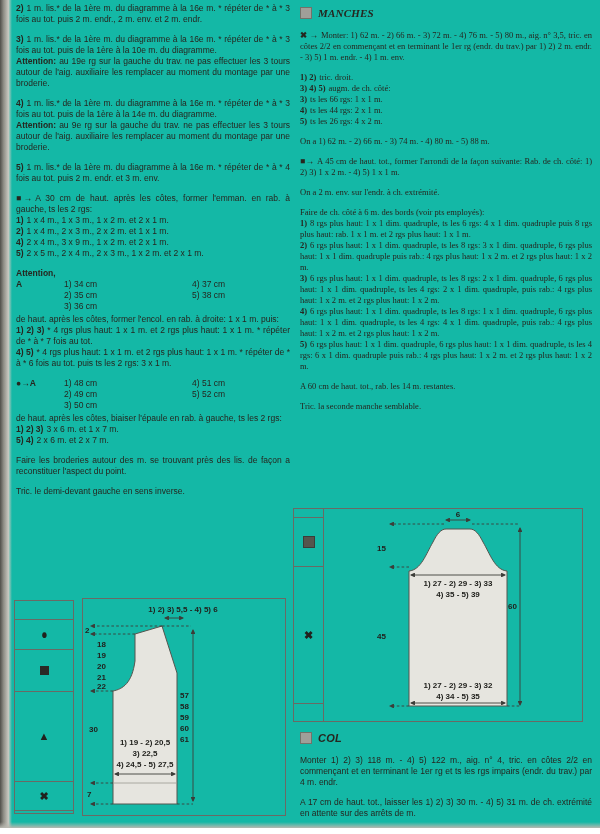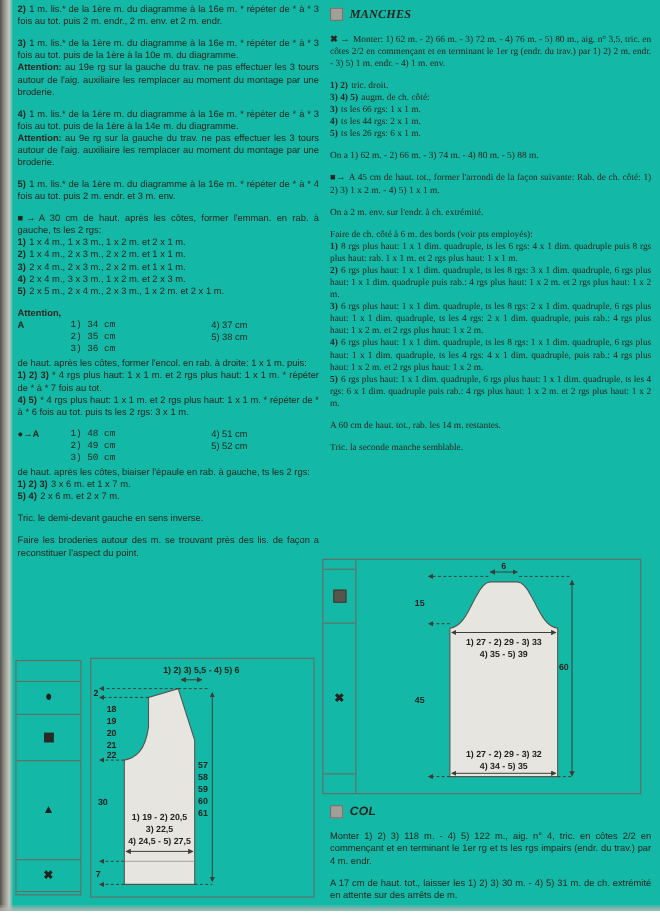--- a/index.html
+++ b/index.html
@@ -14,21 +14,21 @@
   .col-right{left:300px;top:4px;width:292px;height:502px;overflow:hidden;font-family:Liberation Serif, serif;}
   .col-col{left:300px;top:729px;width:292px;}
   .line{text-align:justify;}
   .para{margin-bottom:9px;}
   .marker{font-weight:bold;margin-right:3px;}
   .lead{font-weight:bold;margin-right:3px;}
   .sizes{margin-bottom:2px;}
   .sizes-title{font-weight:bold;}
   .srow{display:flex;}
   .slabel{width:48px;font-weight:bold;}
-  .sc1{width:128px;font-family:Liberation Mono, monospace;}
+  .sc1{width:128px;}
   .sc2{flex:1;}
   .block-heading{display:flex;align-items:center;gap:6px;margin:3px 0 11px;}
   .hsq{width:10px;height:10px;background:#a09f99;border:1px solid #72726a;flex:0 0 auto;}
   .htxt{font-style:italic;font-weight:bold;font-size:11px;letter-spacing:.2px;}
   
   .front-wrap{position:absolute;left:14px;top:598px;width:270px;height:216px;}
   .front-strip{position:absolute;left:0;top:2px;width:58px;height:212px;border:1px solid #6a6a64;
         display:flex;flex-direction:column;}
   .front-main{position:absolute;left:68px;top:0;width:202px;height:216px;border:1px solid #6a6a64;}
   .mcell{border-bottom:1px solid #6a6a64;display:flex;align-items:center;justify-content:center;}
@@ -83,22 +83,21 @@
 
         <div class="line"><span class="lead">5)</span><span class="txt">1 m. lis.* de la 1ère m. du diagramme à la 16e m. * répéter de * à * 4 fois au tot. puis 2 m. endr. et 3 m. env.</span></div>
         </div>
       </div>
       <div class="para">
         <div>
 
         <div class="line"><span class="marker">■→</span><span class="txt">A 30 cm de haut. après les côtes, former l'emman. en rab. à gauche, ts les 2 rgs:</span></div>
           <div class="line"><span class="lead">1)</span><span class="txt">1 x 4 m., 1 x 3 m., 1 x 2 m. et 2 x 1 m.</span></div>
           <div class="line"><span class="lead">2)</span><span class="txt">1 x 4 m., 2 x 3 m., 2 x 2 m. et 1 x 1 m.</span></div>
-          <div class="line"><span class="lead">3)</span><span class="txt">2 x 4 m., 2 x 3 m., 2 x 2 m. et 1 x 1 m.</span></div>
-          <div class="line"><span class="lead">4)</span><span class="txt">2 x 4 m., 3 x 3 m., 1 x 2 m. et 2 x 3 m.</span></div>
+          <div class="line"><span class="lead">4)</span><span class="txt">2 x 4 m., 3 x 9 m., 1 x 2 m. et 2 x 1 m.</span></div>
           <div class="line"><span class="lead">5)</span><span class="txt">2 x 5 m., 2 x 4 m., 2 x 3 m., 1 x 2 m. et 2 x 1 m.</span></div>
         </div>
       </div>
       <div class="sizes">
         <div class="sizes-title">Attention,</div>
         <div>
 
         <div class="srow">
               <span class="slabel">A</span>
               <span class="sc1">1) 34 cm</span>
@@ -149,27 +148,27 @@
         <div>
 
         <div class="line"><span class="txt">de haut. après les côtes, biaiser l'épaule en rab. à gauche, ts les 2 rgs:</span></div>
           <div class="line"><span class="lead">1) 2) 3)</span><span class="txt">3 x 6 m. et 1 x 7 m.</span></div>
           <div class="line"><span class="lead">5) 4)</span><span class="txt">2 x 6 m. et 2 x 7 m.</span></div>
         </div>
       </div>
       <div class="para">
         <div>
 
+        <div class="line"><span class="txt">Faire les broderies autour des m. se trouvant près des lis. de façon a reconstituer l'aspect du point.</span></div>
+        </div>
+      </div>
+      <div class="para">
+        <div>
+
         <div class="line"><span class="txt">Tric. le demi-devant gauche en sens inverse.</span></div>
-        </div>
-      </div>
-      <div class="para">
-        <div>
-
-        <div class="line"><span class="txt">Faire les broderies autour des m. se trouvant près des lis. de façon a reconstituer l'aspect du point.</span></div>
         </div>
       </div>
     </div>
 
   <div class="col col-right">
 
   <div class="block-heading">
         <span class="hsq"></span>
         <span class="htxt">MANCHES</span>
       </div>
@@ -179,21 +178,21 @@
         <div class="line"><span class="marker">✖ →</span><span class="txt">Monter: 1) 62 m. - 2) 66 m. - 3) 72 m. - 4) 76 m. - 5) 80 m., aig. n° 3,5,  tric. en côtes 2/2 en commençant et en terminant le 1er rg (endr. du trav.) par 1) 2) 2 m. endr. - 3) 5) 1 m. endr. - 4) 1 m. env.</span></div>
         </div>
       </div>
       <div class="para">
         <div>
 
         <div class="line"><span class="lead">1) 2)</span><span class="txt">tric. droit.</span></div>
           <div class="line"><span class="lead">3) 4) 5)</span><span class="txt">augm. de ch. côté:</span></div>
           <div class="line"><span class="lead">3)</span><span class="txt">ts les 66 rgs: 1 x 1 m.</span></div>
           <div class="line"><span class="lead">4)</span><span class="txt">ts les 44 rgs: 2 x 1 m.</span></div>
-          <div class="line"><span class="lead">5)</span><span class="txt">ts les 26 rgs: 6 x 1 m.</span></div>
+          <div class="line"><span class="lead">5)</span><span class="txt">ts les 26 rgs: 4 x 2 m.</span></div>
         </div>
       </div>
       <div class="para">
         <div>
 
         <div class="line"><span class="txt">On a 1) 62 m. - 2) 66 m. - 3) 74 m. - 4) 80 m. - 5) 88 m.</span></div>
         </div>
       </div>
       <div class="para">
         <div>

